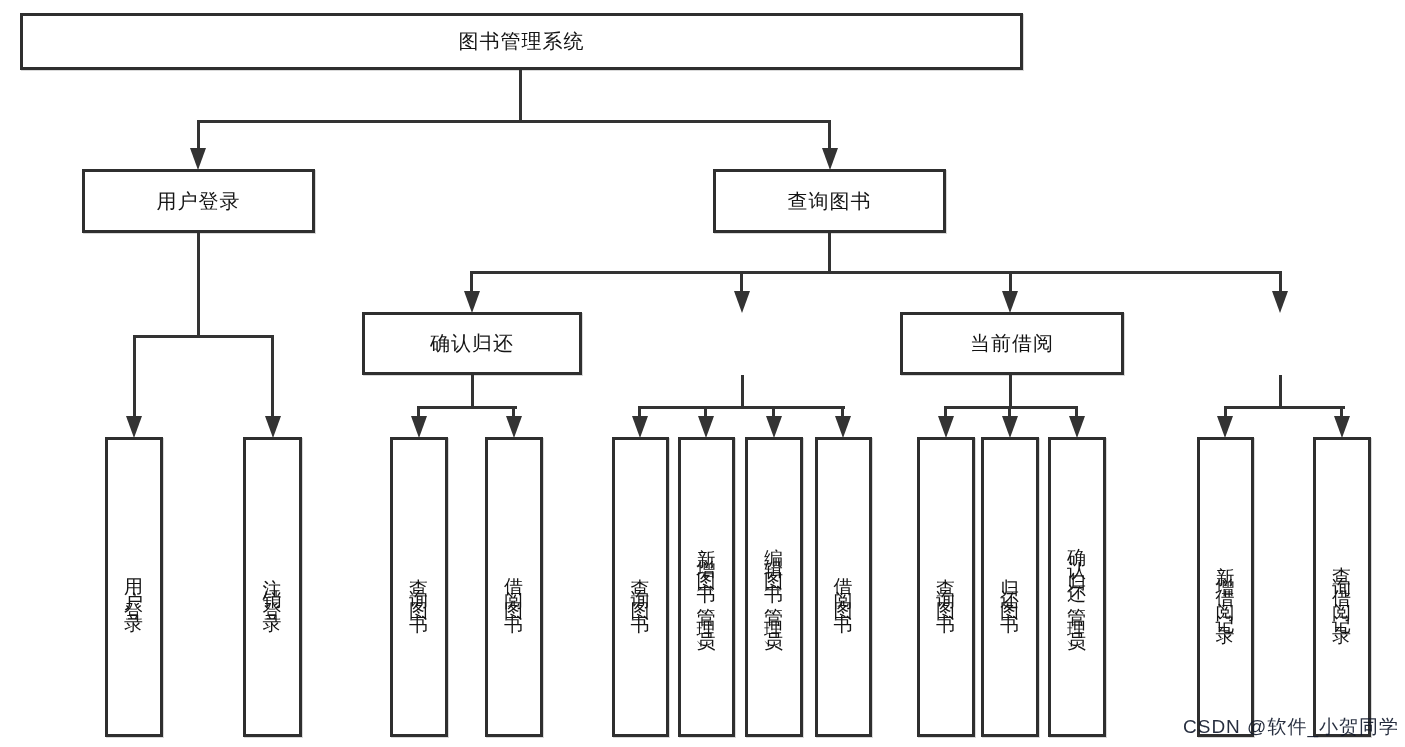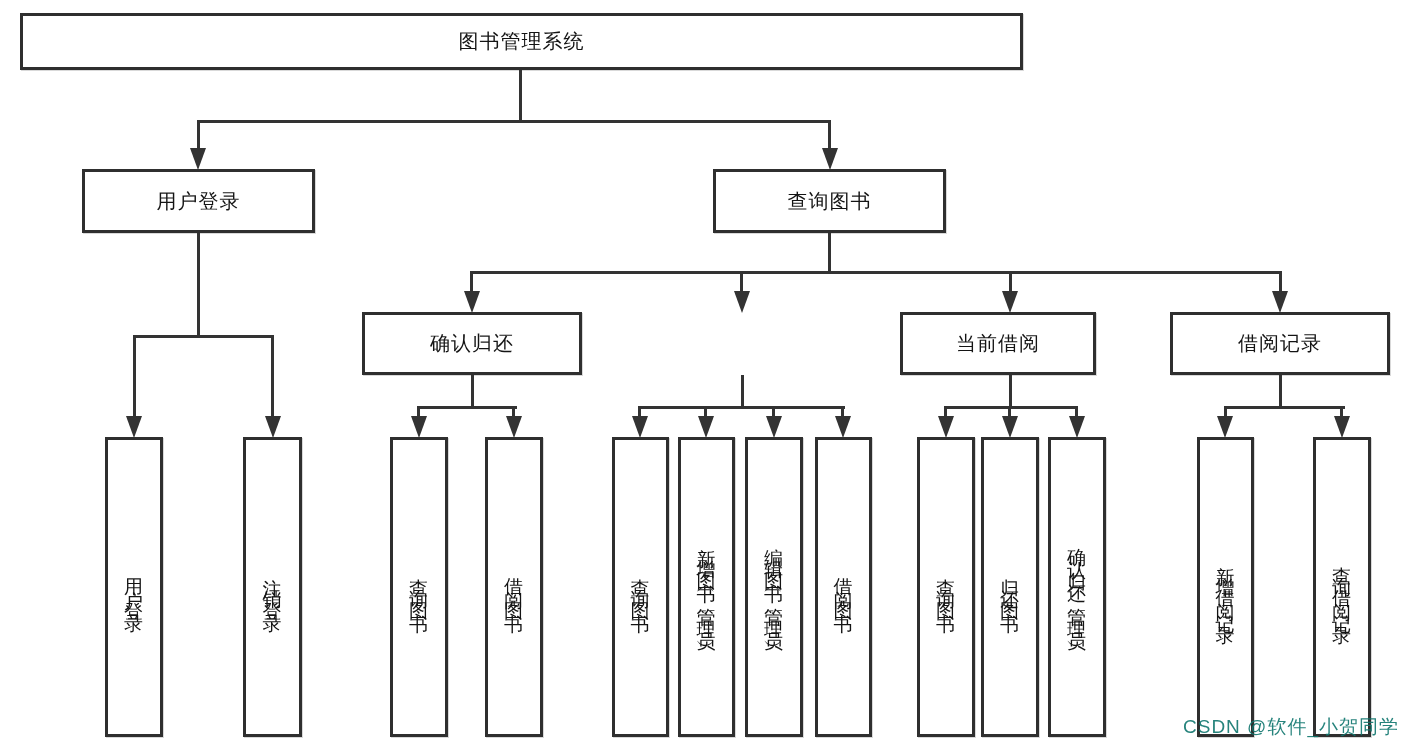--- a/index.html
+++ b/index.html
@@ -40,21 +40,21 @@
   .arr{
     position:absolute;width:0;height:0;
     border-left:8px solid transparent;
     border-right:8px solid transparent;
     border-top:22px solid #333333;
   }
   .watermark{
     position:absolute;
     left:1183px;top:714px;
     font-size:19px;
-    color:#0f766e;
+    color:#0f172a;
     opacity:0.9;
     letter-spacing:1px;
     z-index:5;
     white-space:nowrap;
   }
 </style>
 </head>
 <body>
 
 <div class="stage">
@@ -97,25 +97,22 @@
     <div class="ln" style="left:1279px;top:271px;width:3px;height:24px;"></div>
     <div class="arr" style="left:464px;top:291px;"></div>
     <div class="arr" style="left:734px;top:291px;"></div>
     <div class="arr" style="left:1002px;top:291px;"></div>
     <div class="arr" style="left:1272px;top:291px;"></div>
   </div>
 
   <div class="box" style="left:362px;top:312px;width:220px;height:63px;">
     <span>确认归还</span>
   </div>
-  <div class="box" style="left:900px;top:312px;width:196px;height:63px;">
+  <div class="box" style="left:900px;top:312px;width:224px;height:63px;">
     <span>当前借阅</span>
-  </div>
-  <div class="box" style="left:1170px;top:312px;width:220px;height:63px;">
-    <span>借阅记录</span>
   </div>
 
   <div>
     <div class="ln" style="left:471px;top:375px;width:3px;height:33px;"></div>
     <div class="ln" style="left:418px;top:406px;width:99px;height:3px;"></div>
     <div class="ln" style="left:417px;top:406px;width:3px;height:13px;"></div>
     <div class="ln" style="left:512px;top:406px;width:3px;height:13px;"></div>
     <div class="arr" style="left:411px;top:416px;"></div>
     <div class="arr" style="left:506px;top:416px;"></div>
   </div>

